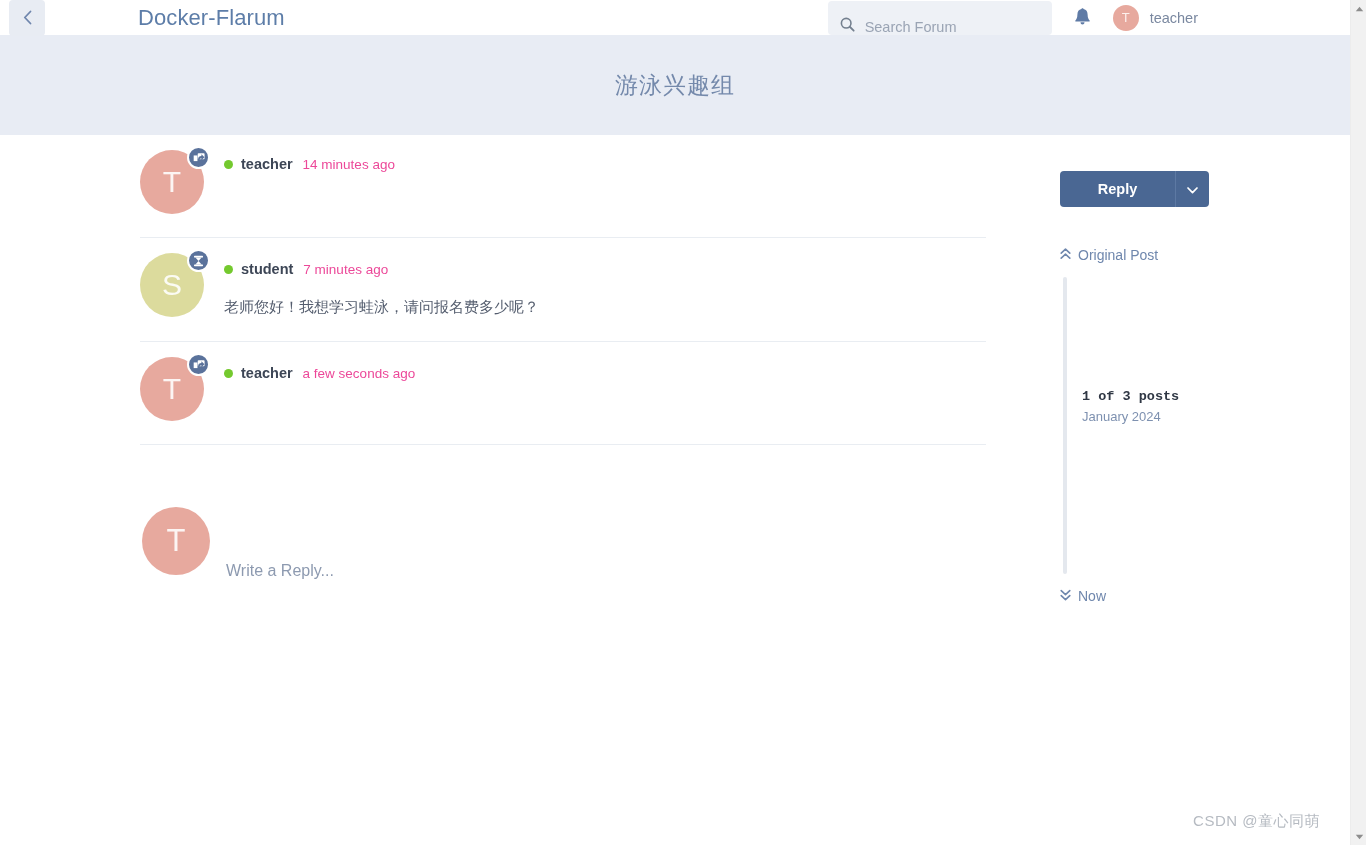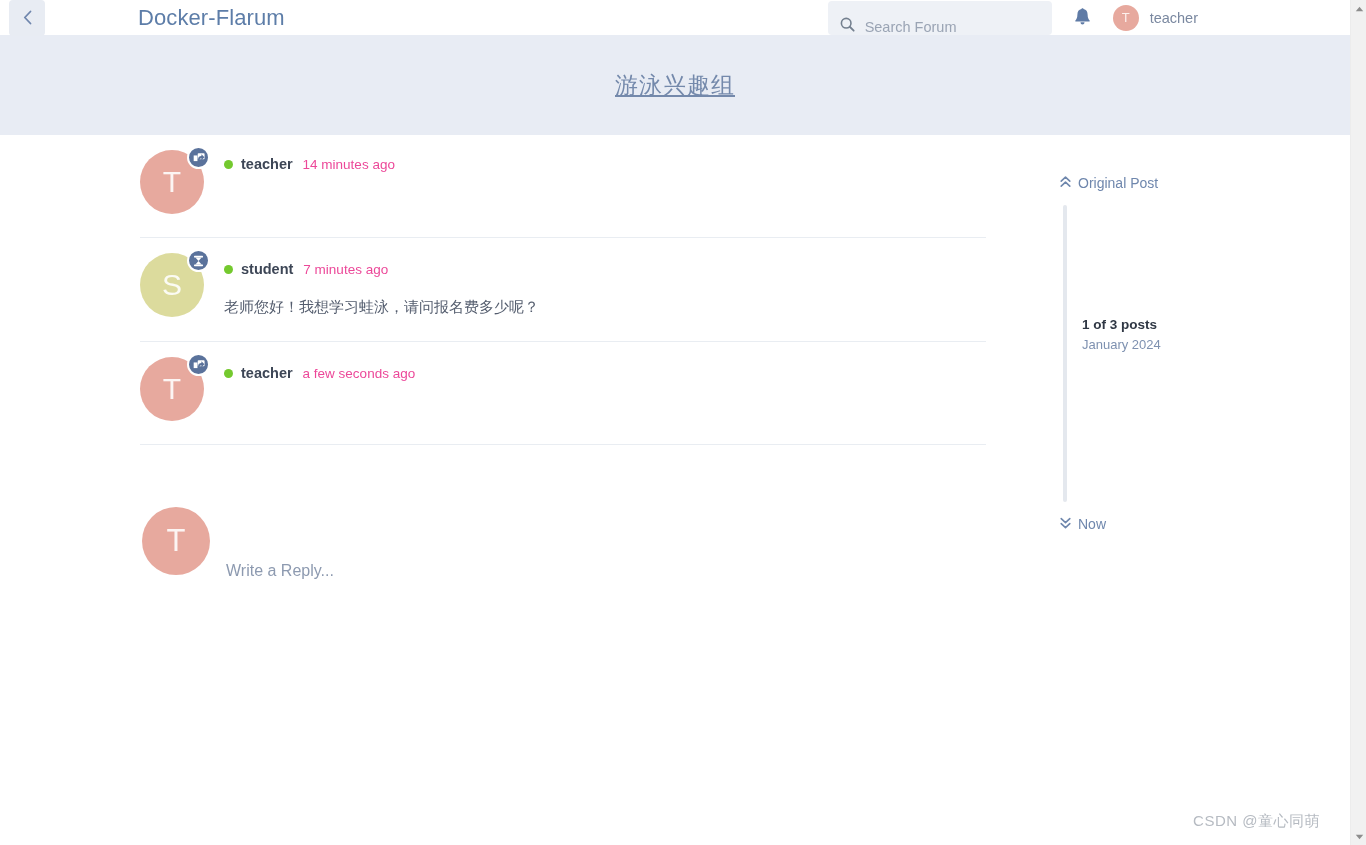--- a/index.html
+++ b/index.html
@@ -126,21 +126,20 @@
     display: flex;
     align-items: center;
     justify-content: center;
   }
   .hero h1 {
     font-size: 23px;
     font-weight: 400;
     color: #7489ab;
     letter-spacing: 1px;
     font-family: "Liberation Sans", "DejaVu Sans", sans-serif;
-    text-decoration: underline;
   }
 
   
   .container {
     position: relative;
     width: 1350px;
     height: 694px;
     background: #fff;
   }
 
@@ -311,20 +310,21 @@
   .scrub-info {
     position: absolute;
     left: 19px;
     top: 112px;
     white-space: nowrap;
   }
   .scrub-count {
     font-size: 13.5px;
     font-weight: bold;
     color: #2f3744;
+    font-family: Liberation Mono, monospace;
   }
   .scrub-date {
     margin-top: 5px;
     font-size: 13px;
     color: #7e91b0;
   }
   .scrub-now { margin-top: 14px; }
 
   
   .watermark {
@@ -486,20 +486,30 @@
 
       <div class="composer">
         <div class="c-avatar">T</div>
         <div class="c-placeholder">Write a Reply...</div>
       </div>
 
     </div>
 
     <div class="sidebar">
 
+      <div class="reply-group">
+        <button class="reply-btn">Reply</button>
+        <button class="reply-caret">
+          <span>
+            <svg width="11" height="7" viewBox="0 0 11 7">
+              <path d="M1 1 L5.5 5.6 L10 1" stroke="#ffffff" stroke-width="1.7" fill="none" stroke-linecap="round" stroke-linejoin="round"></path>
+            </svg>
+          </span>
+        </button>
+      </div>
 
       <div class="scrubber">
 
         <div class="scrub-link">
           <span class="chev">
             <svg width="11" height="12" viewBox="0 0 11 12">
               <path d="M1.2 5.2 L5.5 1.2 L9.8 5.2" stroke="#6f87ad" stroke-width="1.6" fill="none" stroke-linecap="round" stroke-linejoin="round"></path>
               <path d="M1.2 10.2 L5.5 6.2 L9.8 10.2" stroke="#6f87ad" stroke-width="1.6" fill="none" stroke-linecap="round" stroke-linejoin="round"></path>
             </svg>
           </span>

